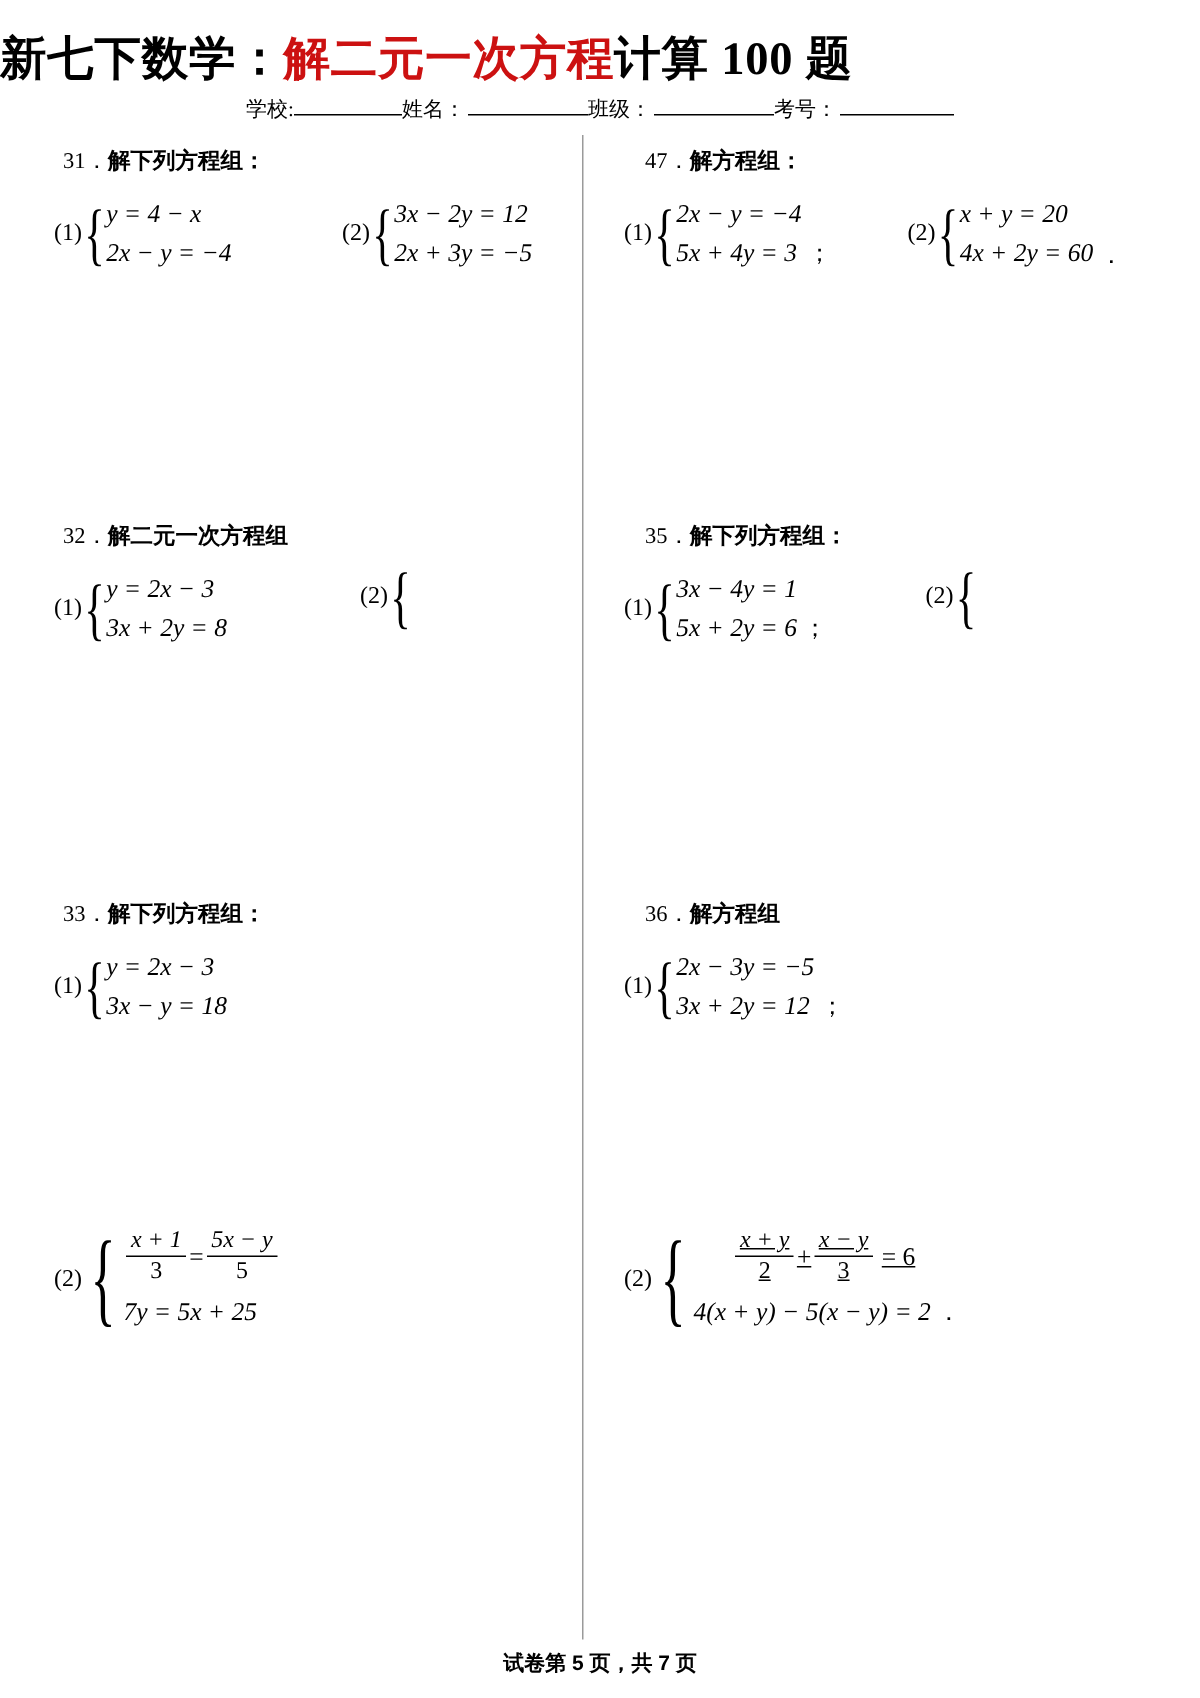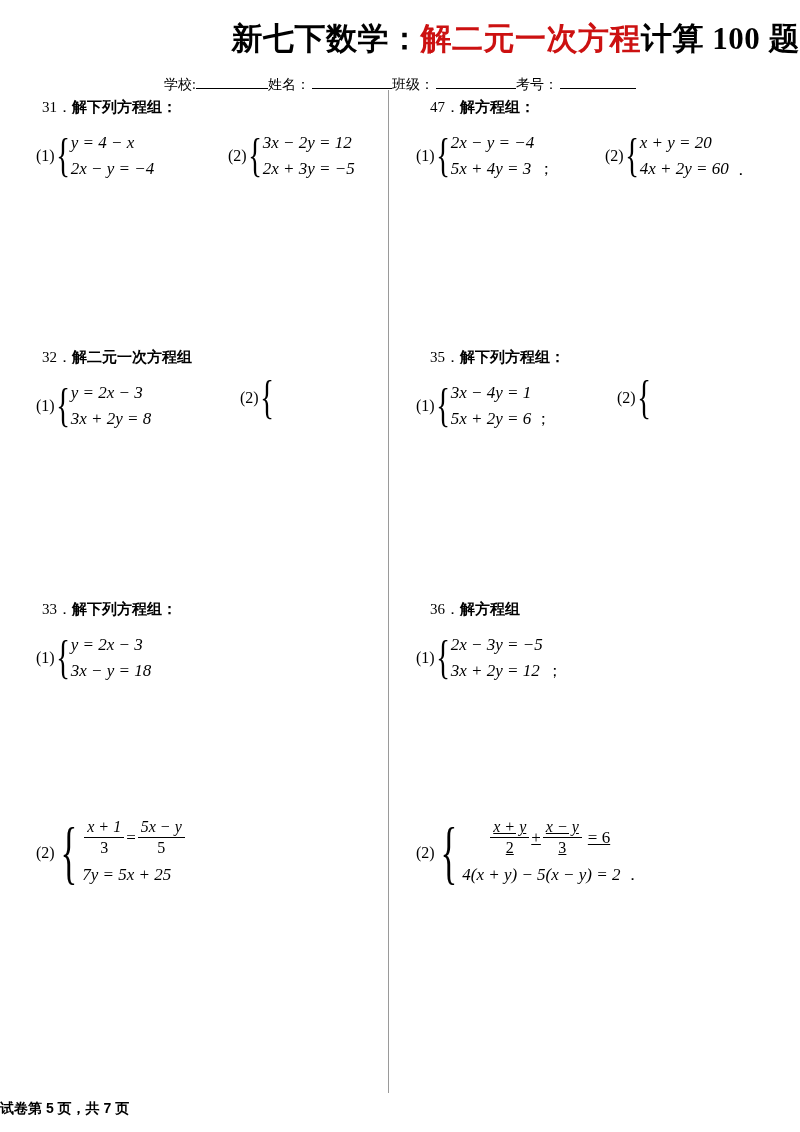--- a/index.html
+++ b/index.html
@@ -15,32 +15,32 @@
     color: #000000;
     overflow: hidden;
   }
 
   
   .title {
     position: absolute;
     top: 18px;
     left: 0;
     width: 800px;
-    text-align: right;
+    text-align: left;
     font-size: 31px;
     font-weight: bold;
     letter-spacing: 0.5px;
     white-space: nowrap;
   }
   .title .red { color: #CC1111; }
 
   
   .headline {
     position: absolute;
-    top: 76px;
+    top: 64px;
     left: 0;
     width: 800px;
     text-align: center;
     font-size: 14px;
     white-space: nowrap;
   }
   .headline .fld { letter-spacing: 0px; }
   .headline .blank {
     display: inline-block;
     border-bottom: 1px solid #000;
@@ -159,20 +159,21 @@
     line-height: 1.2;
   }
   .eqrow .n, .eqrow .op { font-style: normal; }
 
   
   .footer {
     position: absolute;
     top: 1100px;
     left: 0;
     width: 800px;
+    text-align: center;
     font-size: 14px;
     font-weight: bold;
     font-family: "Liberation Sans", "DejaVu Sans", sans-serif;
     white-space: nowrap;
   }
 </style>
 </head>
 <body>
 
 <div class="title"><span>新七下数学：</span><span class="red">解二元一次方程</span><span>计算 100 题</span></div>

